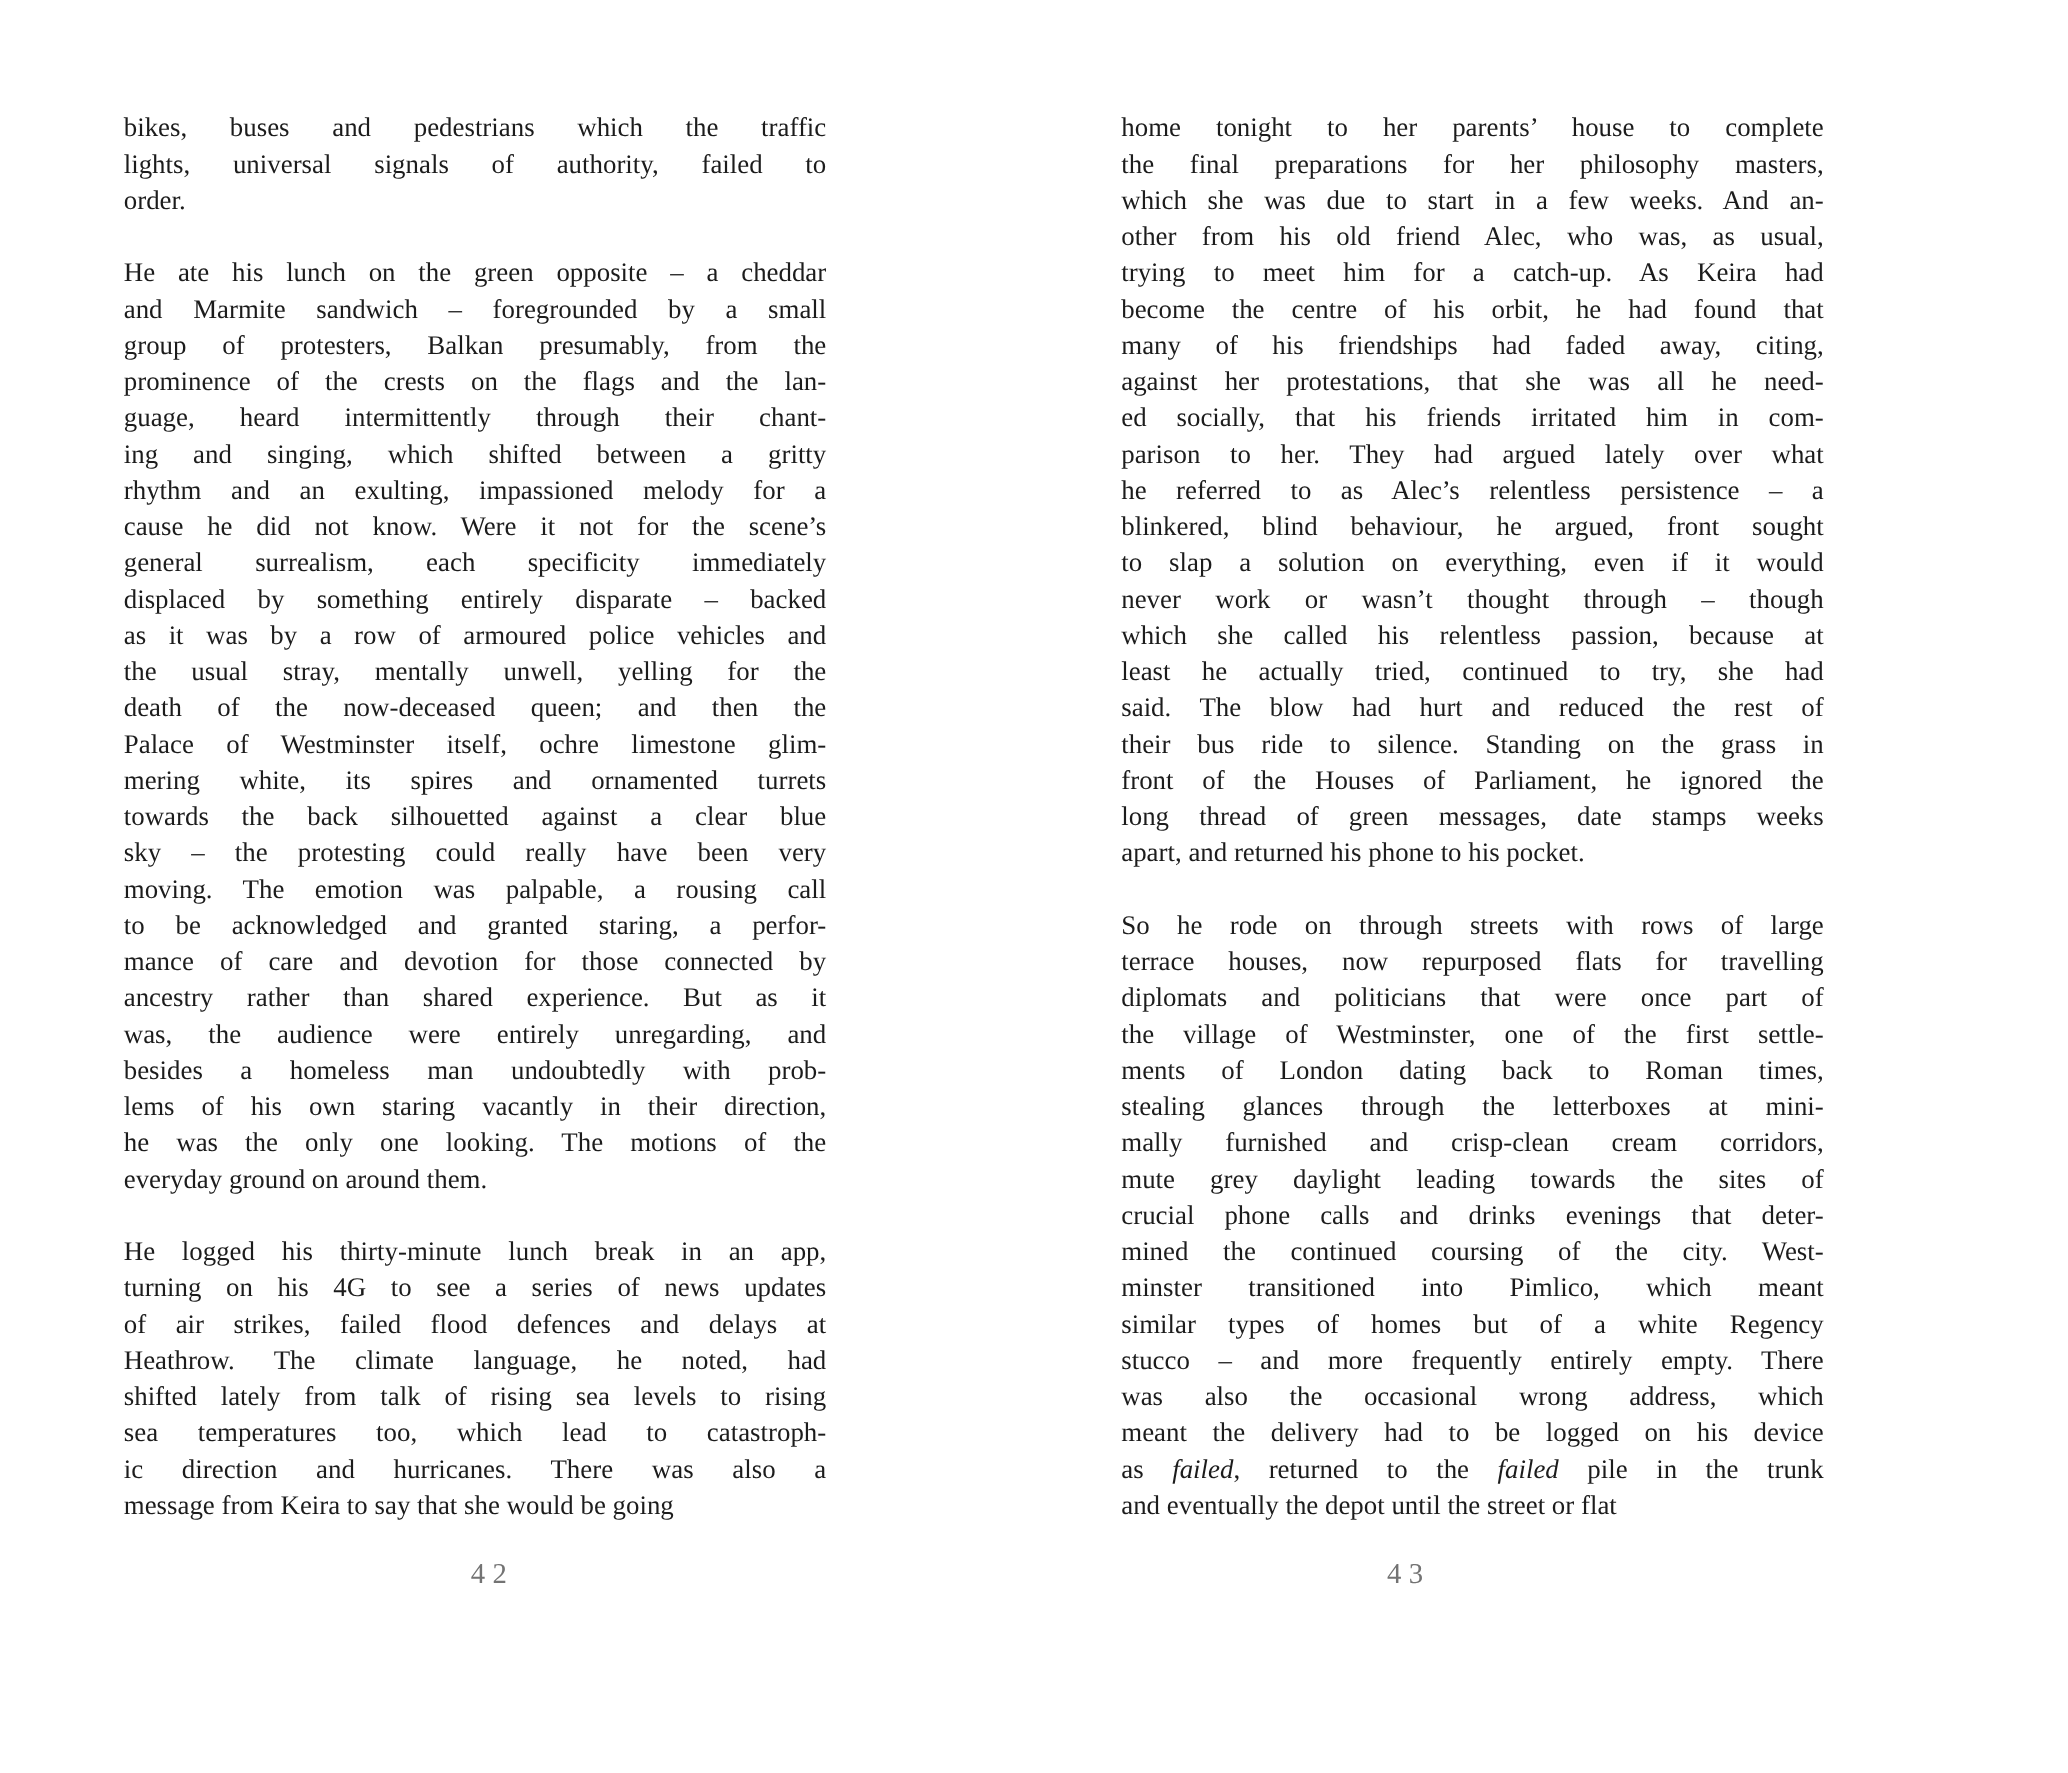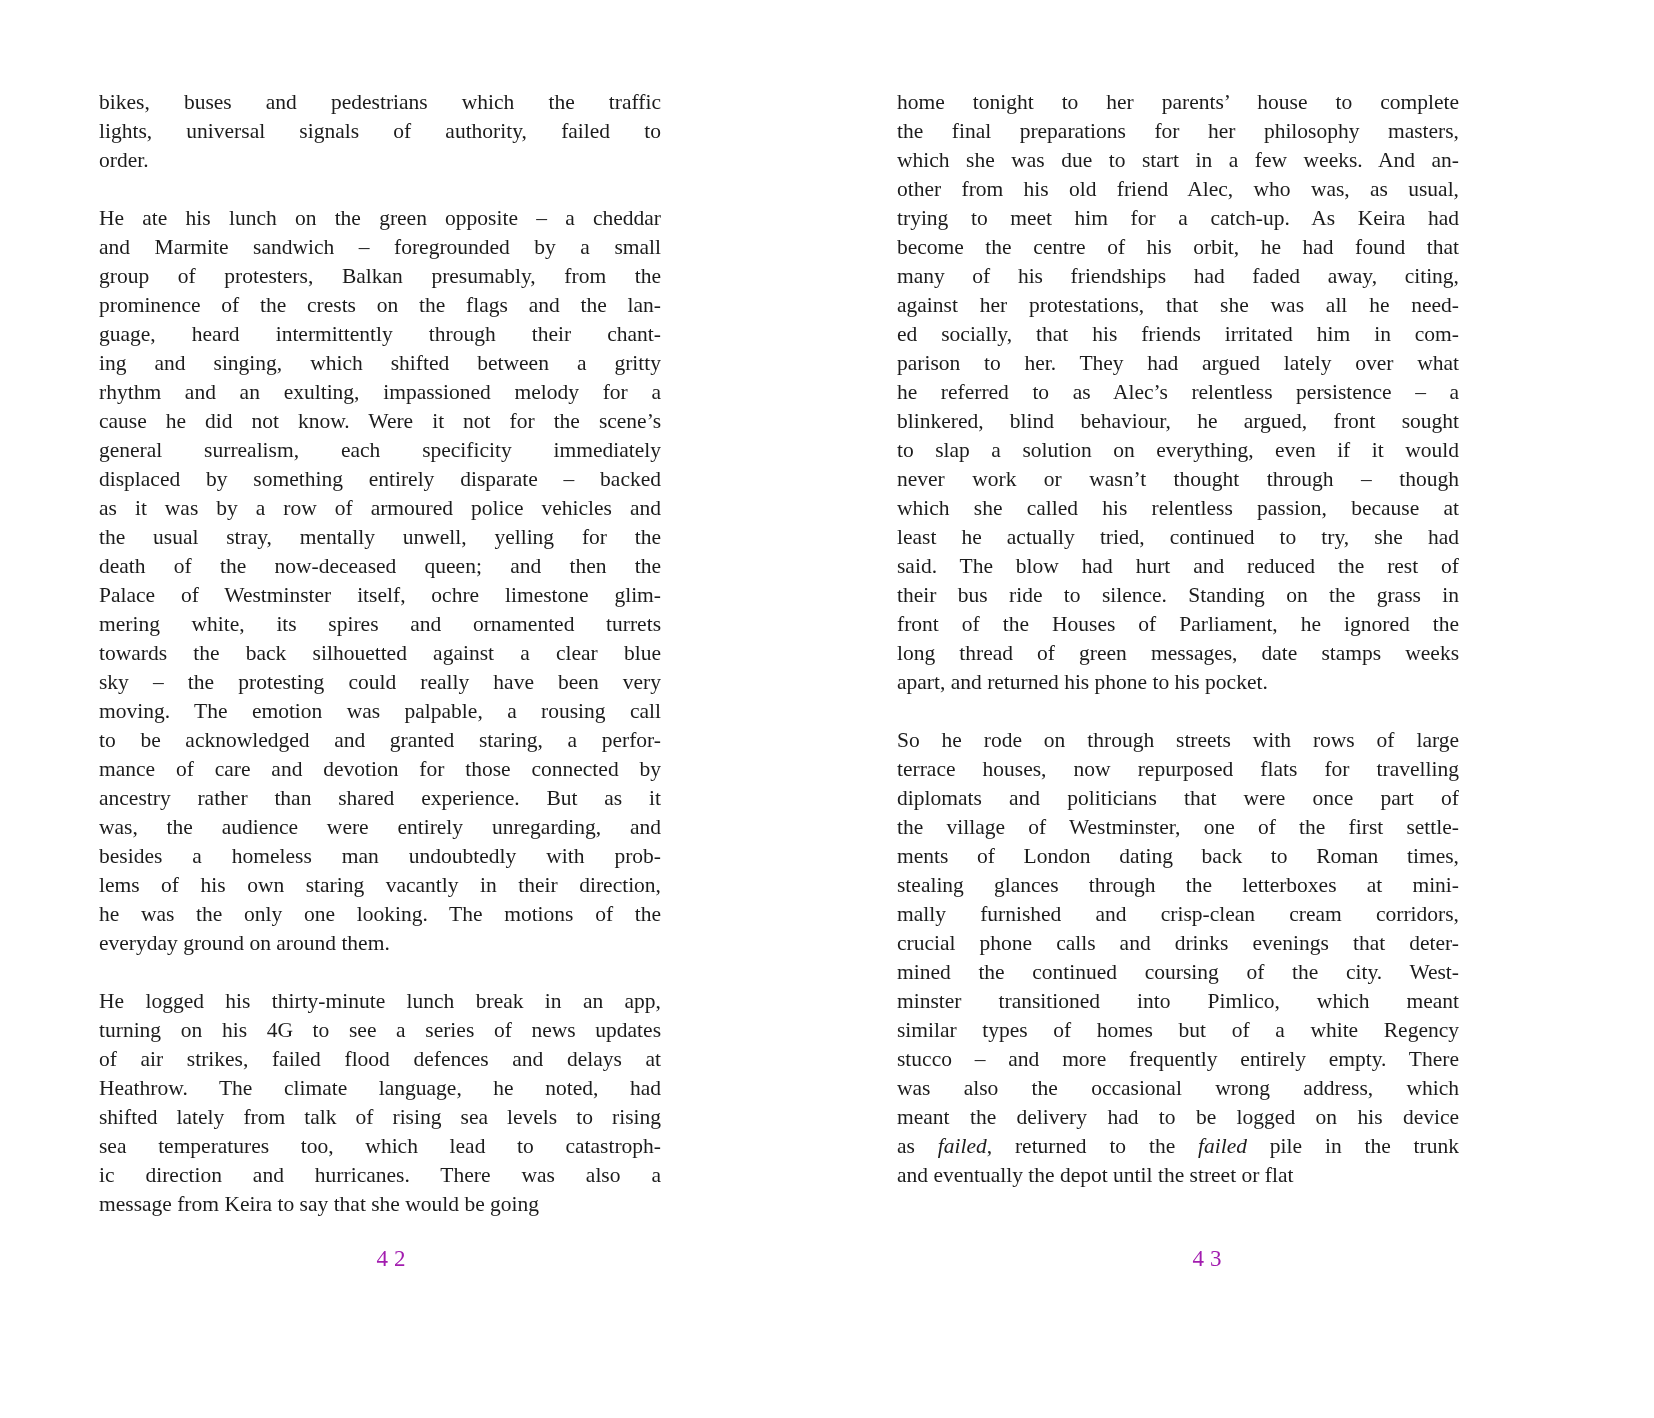--- a/index.html
+++ b/index.html
@@ -39,24 +39,24 @@
   }
   .line em {
   }
   .pagenum {
     position: absolute;
     top: 1246px;
     width: 562px;
     text-align: center;
     font-size: 23px;
     letter-spacing: 6px;
-    color: #a21caf;
+    color: #737373;
   }
   .pagenum.left  { left: 113px; }
-  .pagenum.right { left: 929px; }
+  .pagenum.right { left: 846px; }
 </style>
 </head>
 <body>
 
 <div class="spread">
 
   <div class="text-block left">
       <div class="para">
         <div class="line">bikes, buses and pedestrians which the traffic</div>
         <div class="line">lights, universal signals of authority, failed to</div>
@@ -127,20 +127,21 @@
         <div class="line">apart, and returned his phone to his pocket.</div>
       </div>
       <div class="para">
         <div class="line">So he rode on through streets with rows of large</div>
         <div class="line">terrace houses, now repurposed flats for travelling</div>
         <div class="line">diplomats and politicians that were once part of</div>
         <div class="line">the village of Westminster, one of the first settle-</div>
         <div class="line">ments of London dating back to Roman times,</div>
         <div class="line">stealing glances through the letterboxes at mini-</div>
         <div class="line">mally furnished and crisp-clean cream corridors,</div>
+        <div class="line">mute grey daylight leading towards the sites of</div>
         <div class="line">crucial phone calls and drinks evenings that deter-</div>
         <div class="line">mined the continued coursing of the city. West-</div>
         <div class="line">minster transitioned into Pimlico, which meant</div>
         <div class="line">similar types of homes but of a white Regency</div>
         <div class="line">stucco – and more frequently entirely empty. There</div>
         <div class="line">was also the occasional wrong address, which</div>
         <div class="line">meant the delivery had to be logged on his device</div>
         <div class="line">as <em>failed</em>, returned to the <em>failed</em> pile in the trunk</div>
         <div class="line">and eventually the depot until the street or flat</div>
       </div>

